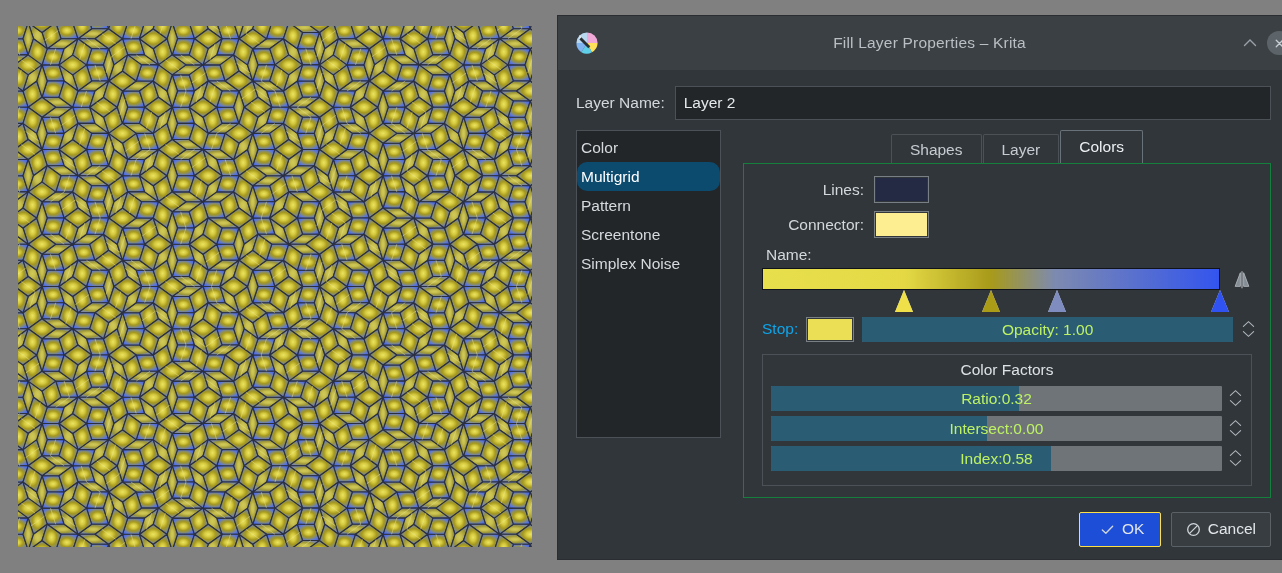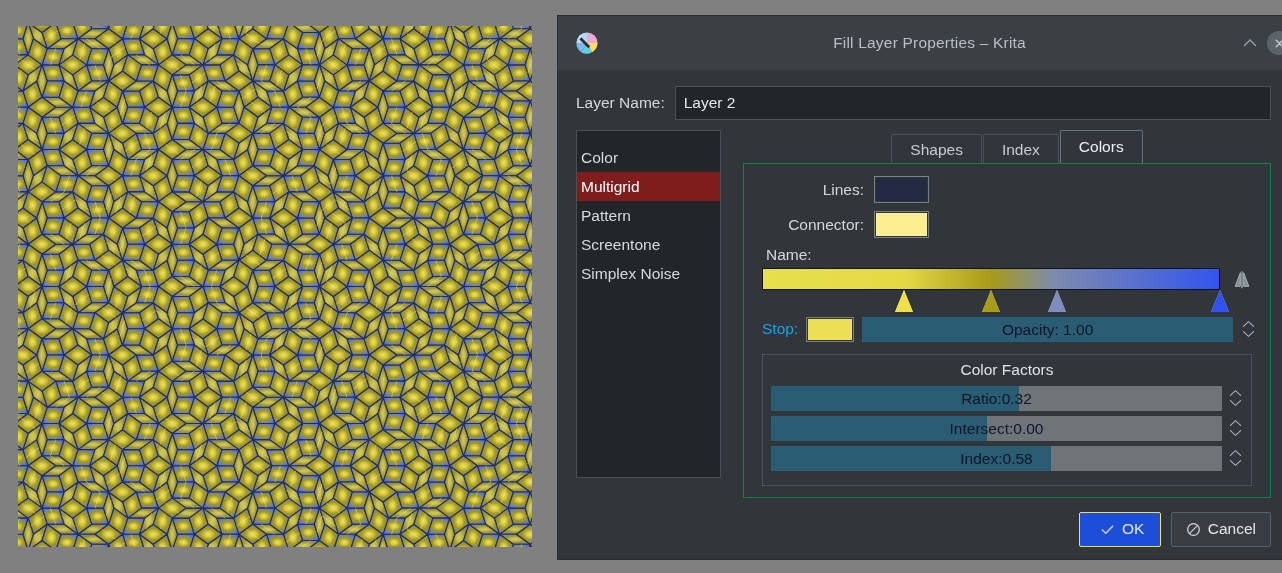--- a/index.html
+++ b/index.html
@@ -67,29 +67,29 @@
     border: 1px solid #4b5157; color: #e4e8eb;
     font-size: 15.5px; padding: 0 8px;
     font-family: "Liberation Sans", sans-serif;
   }
 
   
   #body-row { display: flex; padding: 6px 30px 0 18px; gap: 0; flex: 1 1 auto; }
 
   
   #fill-list {
-    width: 145px; flex: 0 0 145px; height: 348px;
+    width: 145px; flex: 0 0 145px; height: 308px;
     background: #232629; border: 1px solid #4b5157;
-    padding-top: 12px;
+    padding-top: 2px;
   }
   .list-item {
     height: 29px; line-height: 29px; padding-left: 4px;
     font-size: 15.5px; color: #d6dade; cursor: pointer;
   }
-  .list-item.selected { background: #7f1d1d; color: #ffffff; }
+  .list-item.selected { background: #0c4a6e; color: #ffffff; border-radius: 10px; }
 
   
   #right-pane { flex: 1 1 auto; display: flex; flex-direction: column; padding-left: 22px; }
 
   
   #tabbar { display: flex; align-items: flex-end; justify-content: center; height: 33px; gap: 1px; padding-left: 20px;}
   .tab {
     padding: 0 18px; height: 29px; line-height: 29px;
     font-size: 15.5px; color: #c6ccd1; cursor: pointer;
     background: #31363b; border: 1px solid #4b5157; border-bottom: none;
@@ -133,21 +133,21 @@
   #stop-label { font-size: 15.5px; color: #0ea5e9; }
   #stop-swatch { width: 48px; height: 25px; border: 1px solid #787f85; cursor:pointer;}
   #stop-swatch .inner { width:100%; height:100%; border: 1px solid #31363b; }
   .slider {
     position: relative; height: 25px; background: #6e7478; overflow: hidden;
     flex: 1 1 auto; cursor: pointer; border-radius: 1px;
   }
   .slider .fill { position:absolute; left:0; top:0; bottom:0; background:#2a5c74; }
   .slider .txt {
     position: relative; z-index: 2; text-align: center; line-height: 25px;
-    font-size: 15.5px; color: #0f172a;
+    font-size: 15.5px; color: #bef264;
   }
   .spin { width: 15px; height: 26px; display:flex; flex-direction:column; justify-content:center; align-items:center; gap:2px; cursor:pointer;}
   .spin svg { width: 13px; height: 8px; display:block; }
 
   
   #color-factors {
     border: 1px solid #4b5157; margin: 12px 6px 0 6px; padding: 6px 8px 10px 8px;
   }
   #cf-title { text-align: center; font-size: 15.5px; color: #dde2e6; margin-bottom: 6px; }
   .cf-row { display: flex; align-items: center; gap: 6px; margin-bottom: 4px; }
@@ -2012,21 +2012,21 @@
         <div class="list-item selected"><span>Multigrid</span></div>
         <div class="list-item"><span>Pattern</span></div>
         <div class="list-item"><span>Screentone</span></div>
         <div class="list-item"><span>Simplex Noise</span></div>
       </div>
 
       <div id="right-pane">
 
         <div id="tabbar">
           <div class="tab"><span>Shapes</span></div>
-          <div class="tab"><span>Index</span></div>
+          <div class="tab"><span>Layer</span></div>
           <div class="tab active"><span>Colors</span></div>
         </div>
 
         <div id="colors-box">
 
           <div class="swatch-row">
             <div class="swatch-label">Lines:</div>
             <div class="color-swatch">
               <div class="inner" id="sw-lines" style="background: rgb(36, 42, 68);"></div>
             </div>

